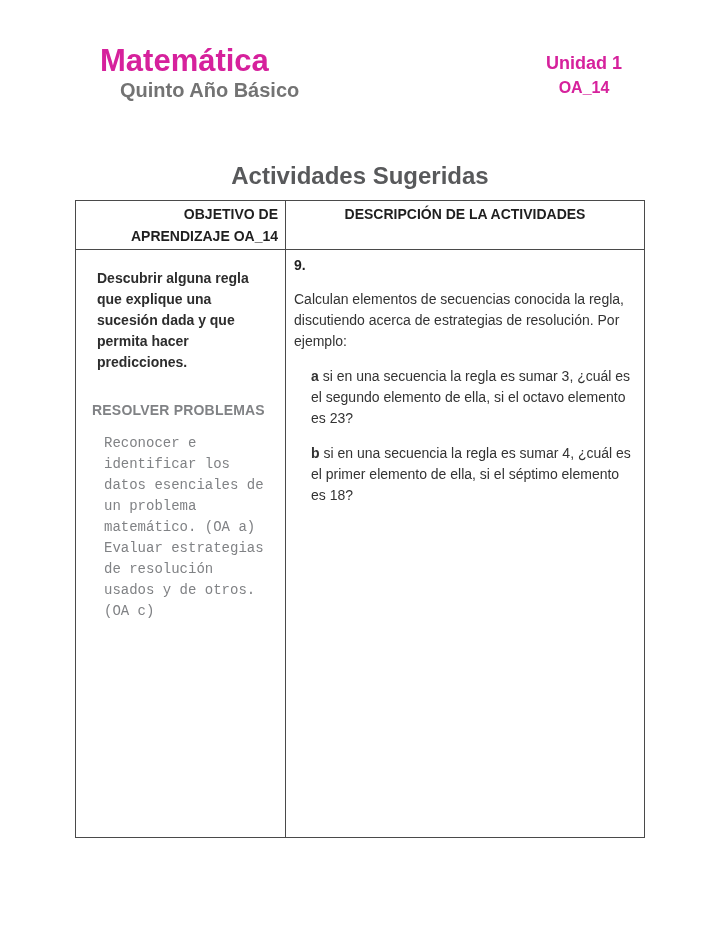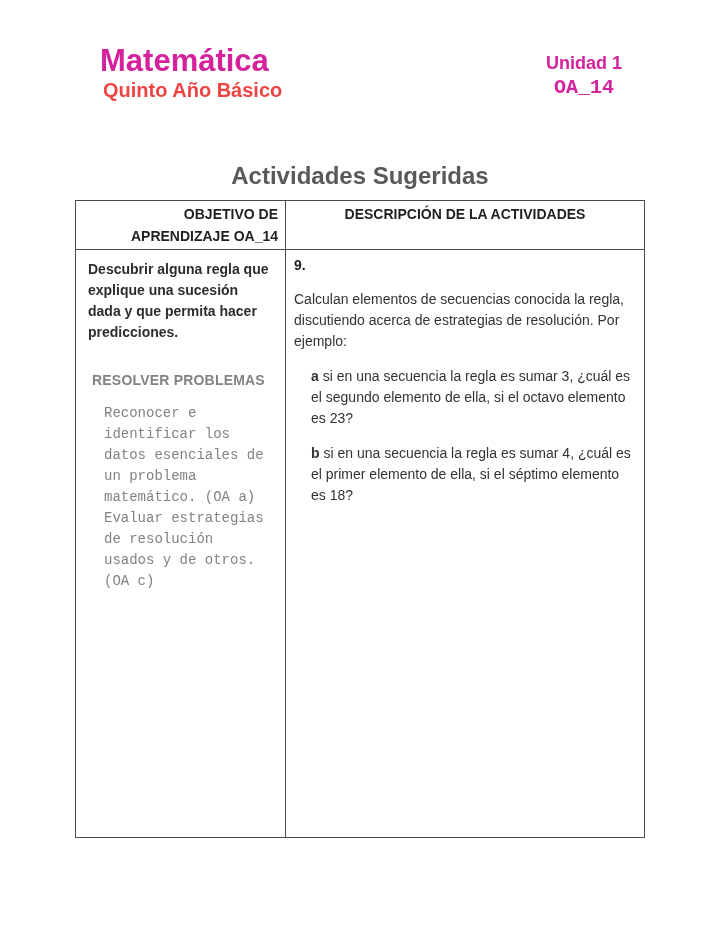--- a/index.html
+++ b/index.html
@@ -39,42 +39,41 @@
     align-items: flex-start;
   }
   .subject-title {
     color: var(--magenta);
     font-size: 31px;
     font-weight: bold;
     line-height: 34px;
     letter-spacing: 0px;
   }
   .level-subtitle {
-    color: #ef4444;
+    color: #737373;
     font-size: 20px;
     font-weight: bold;
     line-height: 24px;
-    margin-left: 3px;
+    margin-left: 20px;
   }
   .header-right {
     text-align: center;
     padding-top: 9px;
   }
   .unit-label {
     color: var(--magenta);
     font-size: 18px;
     font-weight: bold;
     line-height: 21px;
   }
   .oa-code {
     color: var(--magenta);
-    font-size: 20px;
+    font-size: 16px;
     font-weight: bold;
     line-height: 28px;
-    font-family: Liberation Mono, monospace;
   }
 
   
   .page-title {
     position: absolute;
     top: 162px;
     left: 0;
     width: 100%;
     margin: 0;
     text-align: center;
@@ -109,21 +108,21 @@
   th.col-objective { width: 210px; text-align: right; }
   th.col-description { width: 359px; text-align: center; }
   .activities-table td {
     font-size: 14px;
     line-height: 21px;
     color: var(--text-dark);
     padding: 5px 8px 6px 8px;
     height: 588px;
   }
   .objective-main {
-    margin: 4px;
+    margin: 13px;
     font-weight: bold;
     color: #2d2d2d;
   }
   .skill-block {
     margin: 27px 0 0 8px;
     color: var(--muted-gray);
   }
   .skill-title {
     margin: 0;
     font-weight: bold;

